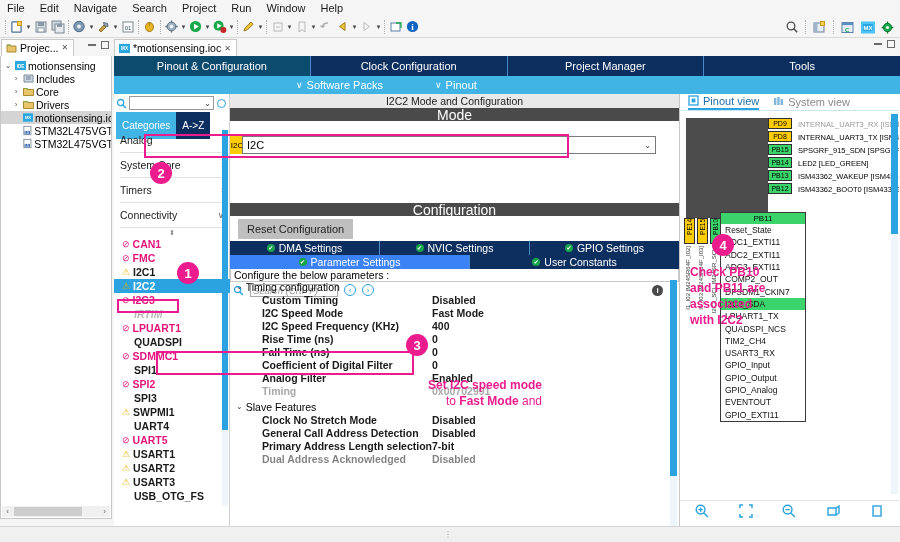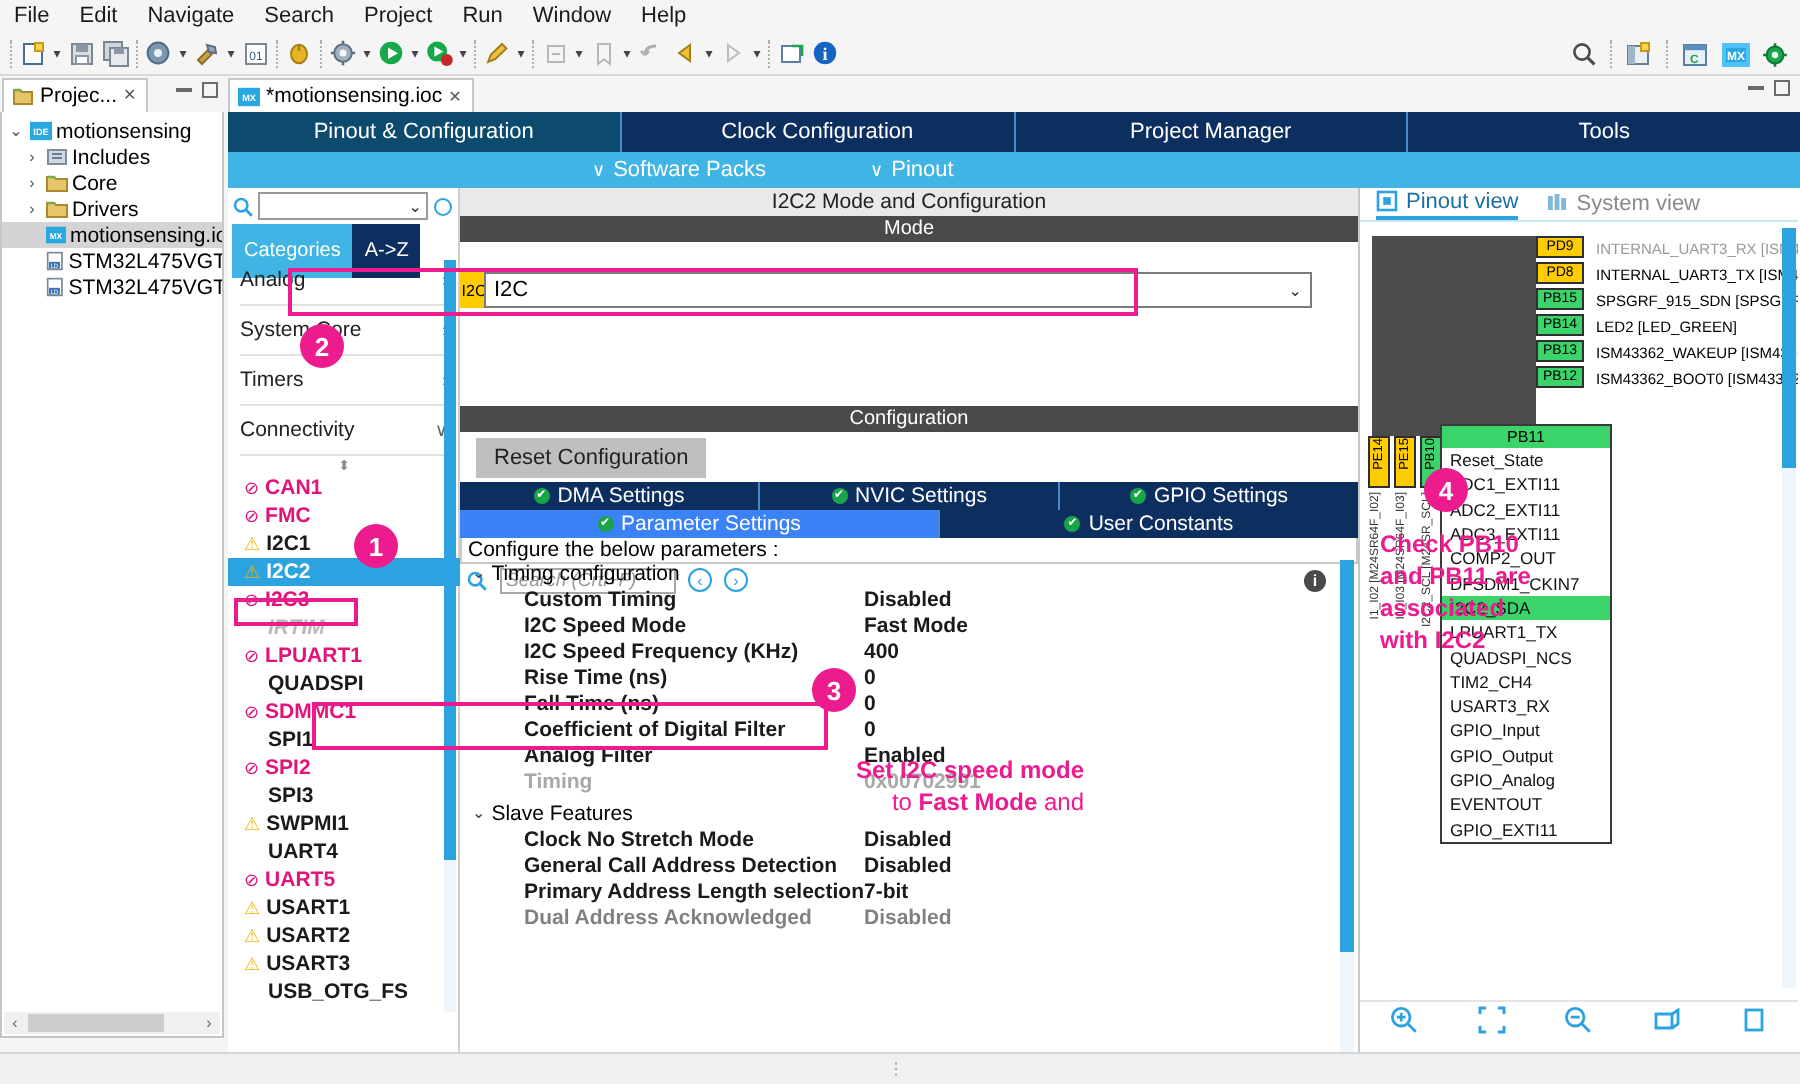--- a/index.html
+++ b/index.html
@@ -88,21 +88,21 @@
   .periph.sel .pn { color:#fff; }
   .periph.italic .pn { color:#b9b9b9; font-style:italic; }
   .catscroll { position:absolute; right:1px; top:36px; width:6px; height:376px; background:#eef6fb; }
   .catscroll i { display:block; width:6px; height:300px; background:#2aa3e0; }
   .hbar { position:absolute; left:8px; bottom:8px; width:100px; height:7px; background:#eef6fb; }
   .hbar i { display:block; height:7px; width:84px; background:#2aa3e0; border-radius:3px; }
 
   
   .midcol { width:450px; height:448px; position:relative; background:#fff; border-right:1px solid #c8c8c8; }
   .bandtitle { height:14px; background:#e9e9e9; display:flex; align-items:center; justify-content:center; font-size:10.5px; color:#222; }
-  .bandsub { height:13px; background:#4a4a4a; color:#fff; display:flex; align-items:center; justify-content:center; font-size:10px; }
+  .bandsub { height:13px; background:#4a4a4a; color:#fff; display:flex; align-items:center; justify-content:center; font-size:14px; }
   .modearea { height:82px; position:relative; }
   .modesel { position:absolute; left:12px; top:15px; width:414px; height:18px; border:1px solid #7a7a7a; background:#fff;
              display:flex; align-items:center; padding-left:4px; font-size:11px; }
   .modesel .dd { position:absolute; right:4px; font-size:8px; color:#333; }
   .modetag { position:absolute; left:0px; top:15px; width:14px; height:18px; background:#ffcc00; color:#000;
              font-size:8px; display:flex; align-items:center; justify-content:center; }
 
   .cfgbtnwrap { height:25px; display:flex; align-items:center; padding-left:8px; }
   .resetbtn { background:#bfbfbf; border:1px solid #bfbfbf; font-size:11px; color:#222; padding:3px 8px; }
   .cfgtabs1 { display:flex; height:14px; background:#0d2f60; }

